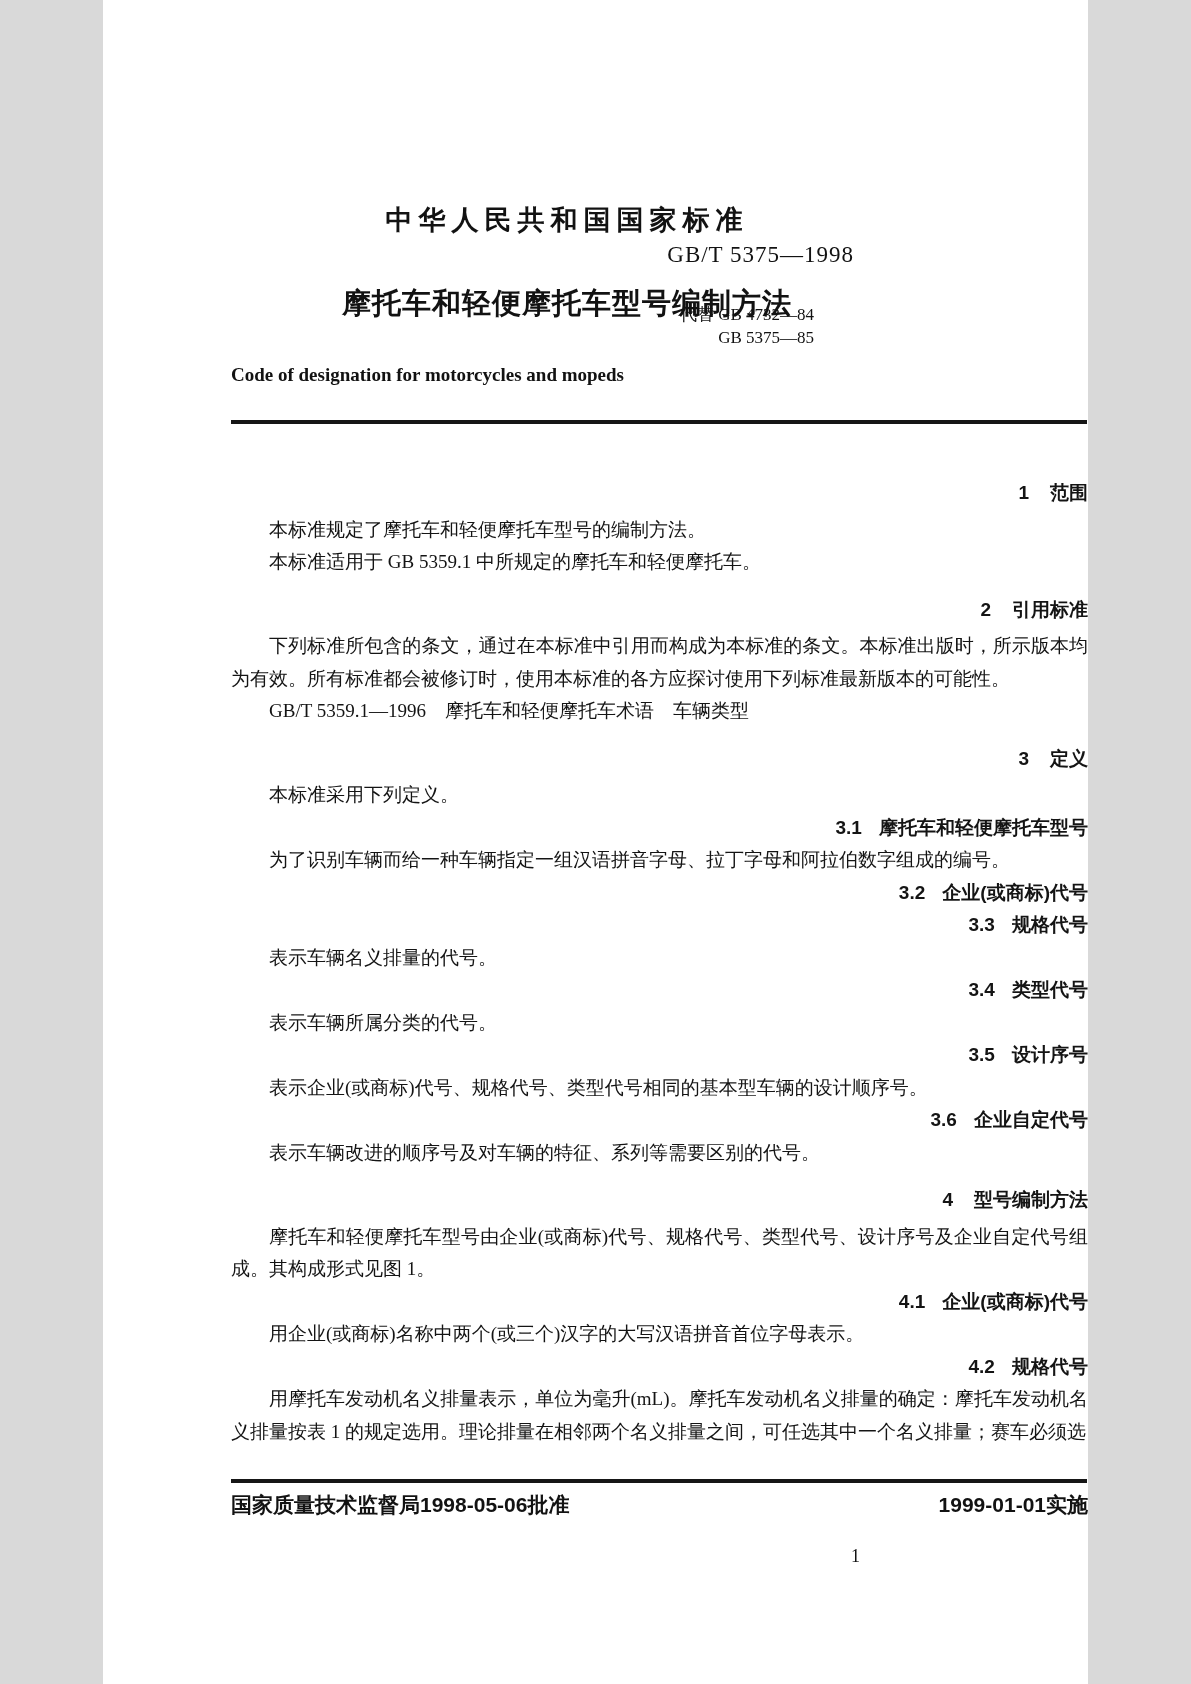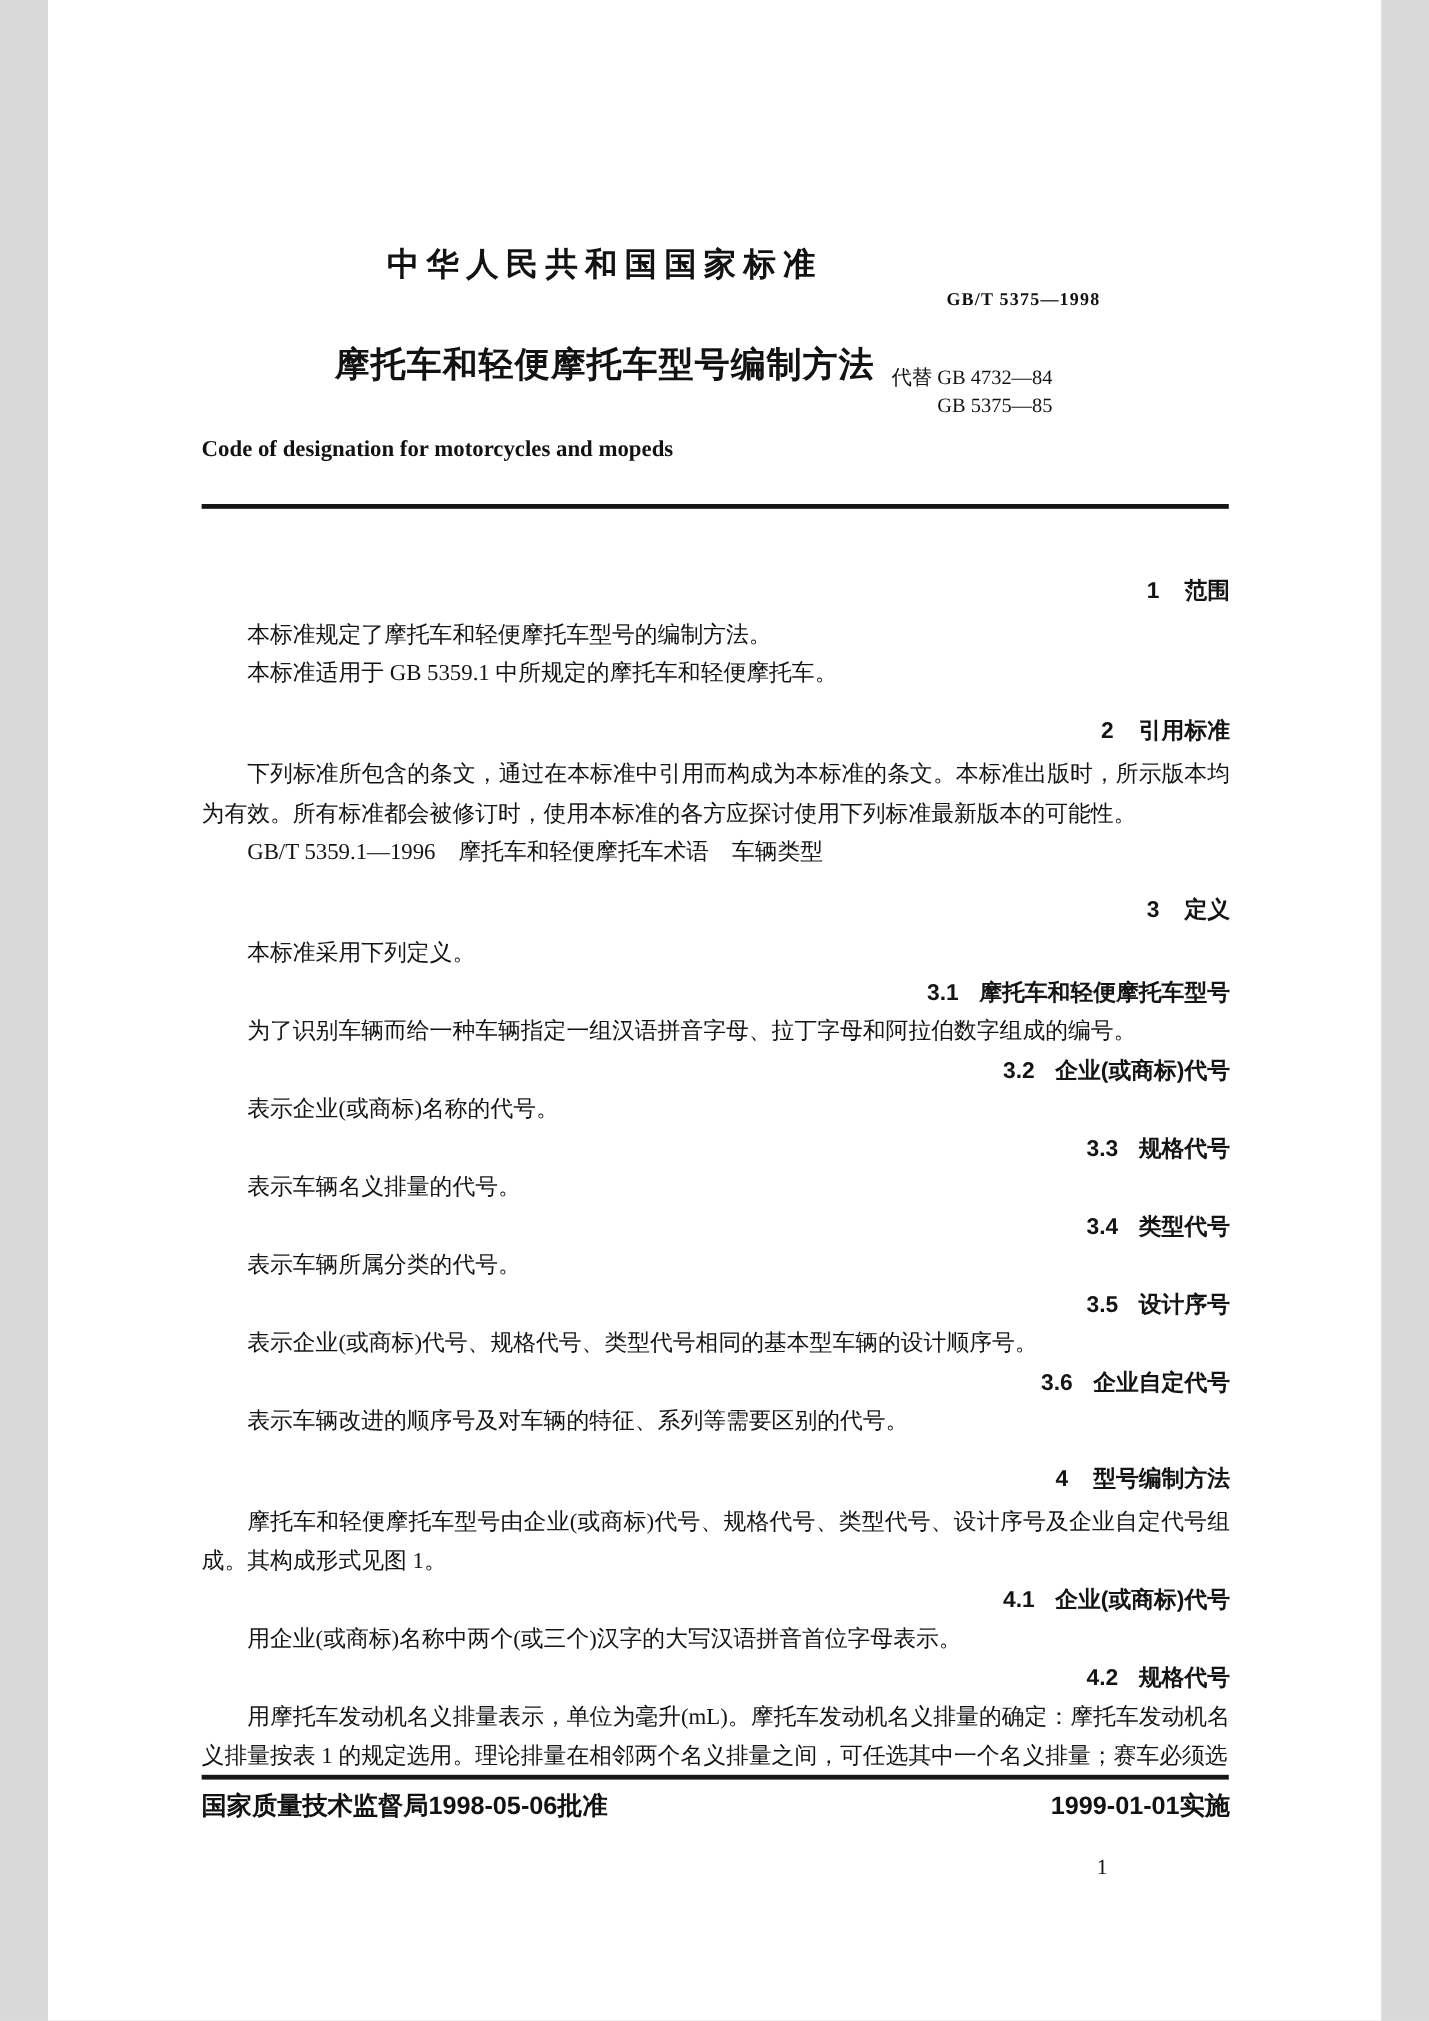--- a/index.html
+++ b/index.html
@@ -1,30 +1,30 @@
 <!DOCTYPE html>
 <html><head>
 <meta charset="utf-8">
 <title>GB/T 5375—1998</title>
 <style>
   * { margin:0; padding:0; box-sizing:border-box; }
   html, body { background:#d9d9d9; }
   .page {
-    position:relative; width:1111px; height:1684px; margin:0 auto;
+    position:relative; width:985px; height:1684px; margin:0 auto;
     background:#ffffff; color:#121212; overflow:hidden;
   }
   .hdr-cn {
     position:absolute; left:128px; top:202px; width:672px; text-align:center;
     font-family:"Liberation Sans","DejaVu Sans",sans-serif;
     font-weight:bold; font-size:27px; letter-spacing:6px;
   }
   .std-code {
     position:absolute; top:242px; right:234px;
     font-family:"Liberation Serif","DejaVu Serif",serif;
-    font-weight:bold; font-size:15px; letter-spacing:1px;
+    font-weight:normal; font-size:23px; letter-spacing:1px;
   }
   .doc-title {
     position:absolute; left:128px; top:284px; width:672px; text-align:center;
     font-family:"Liberation Sans","DejaVu Sans",sans-serif;
     font-weight:bold; font-size:29px; letter-spacing:1px;
   }
   .replaces {
     position:absolute; top:303px; right:274px; text-align:right;
     font-family:"Liberation Serif","DejaVu Serif",serif;
     font-size:17px; line-height:23px;
@@ -90,21 +90,20 @@
       <div class="block p">本标准规定了摩托车和轻便摩托车型号的编制方法。</div>
       <div class="block p">本标准适用于 GB 5359.1 中所规定的摩托车和轻便摩托车。</div>
       <div class="block h1"><span class="num">2</span><span>引用标准</span></div>
       <div class="block p">下列标准所包含的条文，通过在本标准中引用而构成为本标准的条文。本标准出版时，所示版本均为有效。所有标准都会被修订时，使用本标准的各方应探讨使用下列标准最新版本的可能性。</div>
       <div class="block p">GB/T 5359.1—1996　摩托车和轻便摩托车术语　车辆类型</div>
       <div class="block h1"><span class="num">3</span><span>定义</span></div>
       <div class="block p">本标准采用下列定义。</div>
       <div class="block h2"><span class="num">3.1</span><span>摩托车和轻便摩托车型号</span></div>
       <div class="block p">为了识别车辆而给一种车辆指定一组汉语拼音字母、拉丁字母和阿拉伯数字组成的编号。</div>
       <div class="block h2"><span class="num">3.2</span><span>企业(或商标)代号</span></div>
-      <div class="block p">表示企业(或商标)名称的代号。</div>
       <div class="block h2"><span class="num">3.3</span><span>规格代号</span></div>
       <div class="block p">表示车辆名义排量的代号。</div>
       <div class="block h2"><span class="num">3.4</span><span>类型代号</span></div>
       <div class="block p">表示车辆所属分类的代号。</div>
       <div class="block h2"><span class="num">3.5</span><span>设计序号</span></div>
       <div class="block p">表示企业(或商标)代号、规格代号、类型代号相同的基本型车辆的设计顺序号。</div>
       <div class="block h2"><span class="num">3.6</span><span>企业自定代号</span></div>
       <div class="block p">表示车辆改进的顺序号及对车辆的特征、系列等需要区别的代号。</div>
       <div class="block h1"><span class="num">4</span><span>型号编制方法</span></div>
       <div class="block p">摩托车和轻便摩托车型号由企业(或商标)代号、规格代号、类型代号、设计序号及企业自定代号组成。其构成形式见图 1。</div>

